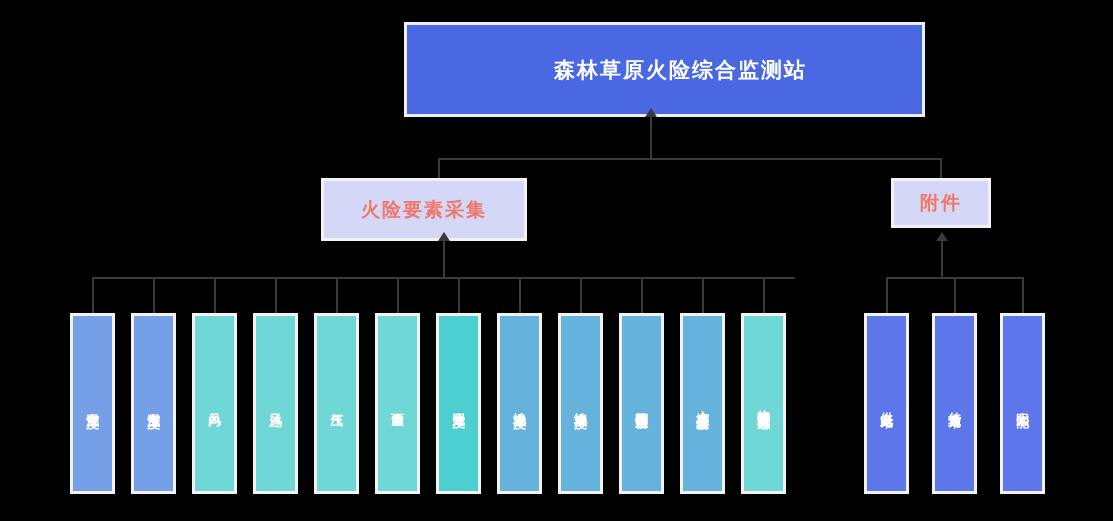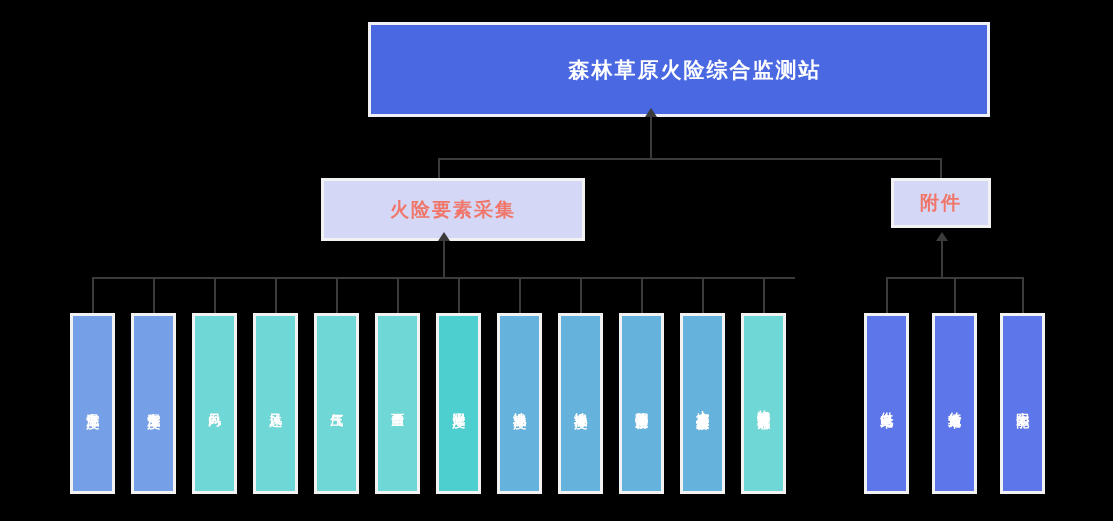--- a/index.html
+++ b/index.html
@@ -23,23 +23,23 @@
     box-sizing: border-box;
     border: 3px solid #F2F2F2;
     display: flex;
     align-items: center;
     justify-content: center;
     text-align: center;
   }
 
   
   .node.root {
-    left: 368px;
+    left: 404px;
     top: 22px;
-    width: 622px;
+    width: 521px;
     height: 95px;
     background: #4A68E2;
     border-color: #EFEFF6;
     padding-left: 32px;
   }
   .node.root .label {
     color: #FFFFFF;
     font-size: 21px;
     font-weight: bold;
     letter-spacing: 2px;
@@ -49,21 +49,21 @@
   .node.branch {
     background: #D4D7F5;
     border-color: #F2F2F2;
   }
   .node.branch .label {
     color: #F0766A;
     font-size: 19px;
     font-weight: bold;
     letter-spacing: 2px;
   }
-  .node.branch.b-collect { left: 321px; top: 178px; width: 264px; height: 63px; }
+  .node.branch.b-collect { left: 321px; top: 178px; width: 206px; height: 63px; }
   .node.branch.b-accessory { left: 891px; top: 178px; width: 100px; height: 50px; }
 
   
   .node.leaf {
     top: 313px;
     width: 45px;
     height: 181px;
     border-width: 3px;
   }
   .node.leaf .label {

